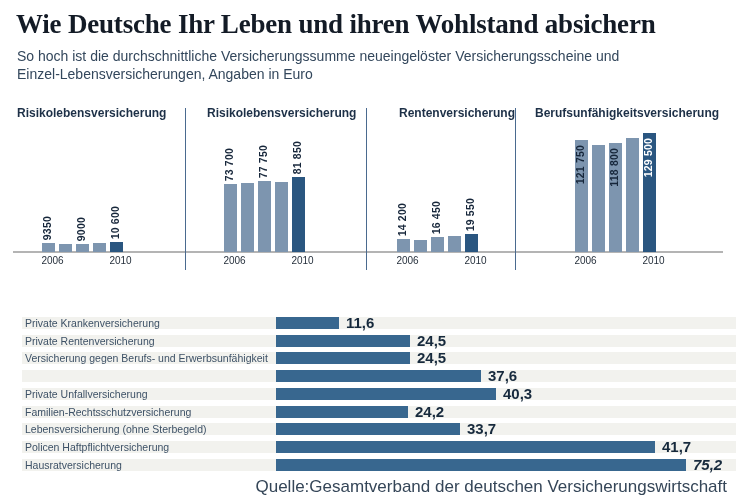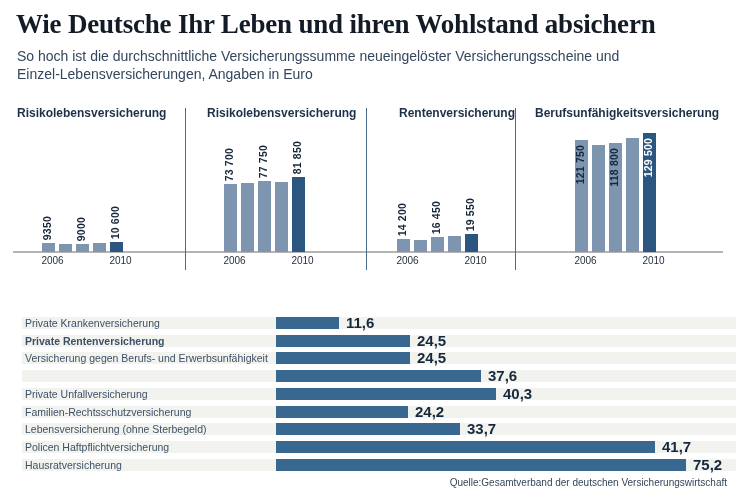--- a/index.html
+++ b/index.html
@@ -35,21 +35,21 @@
     left:25px;top:295px;font-size:12px;font-weight:bold;color:#15202c;white-space:nowrap;
   }
   .row-stripe{position:absolute;}
   .row-label{
     position:absolute;font-size:10.5px;color:#3d5166;white-space:nowrap;
   }
   .row-value{
     position:absolute;font-size:15px;font-weight:bold;color:#16293c;white-space:nowrap;
   }
   #source-line{
-    right:23px;top:477px;font-size:10px;color:#354658;white-space:nowrap;
+    right:23px;top:477px;font-size:17px;color:#354658;white-space:nowrap;
   }
 </style>
 </head>
 <body>
 
 <div id="canvas">
   <div id="main-title" class="abs">Wie Deutsche Ihr Leben und ihren Wohlstand absichern</div>
   <div class="abs subtitle-line" style="top:47px;">So hoch ist die durchschnittliche Versicherungssumme neueingelöster Versicherungsscheine und</div>
   <div class="abs subtitle-line" style="top:65px;">Einzel-Lebensversicherungen, Angaben in Euro</div>
 
@@ -103,21 +103,21 @@
       <div class="year-label" style="left: 585.5px; top: 255px;">2006</div>
       <div class="year-label" style="left: 653.5px; top: 255px;">2010</div>
     </div>
 
   <div id="bottom-chart">
       <div class="row-stripe" style="left: 22px; top: 317px; width: 714px; height: 12px; background: rgb(242, 242, 238);"></div>
       <div class="row-label" style="left: 25px; top: 317px; line-height: 12px;">Private Krankenversicherung</div>
       <div class="bar" style="left: 276px; top: 317px; width: 63px; height: 12px; background: rgb(56, 103, 143);"></div>
       <div class="row-value" style="left: 346px; top: 317px; line-height: 12px;">11,6</div>
       <div class="row-stripe" style="left: 22px; top: 334.7px; width: 714px; height: 12px; background: rgb(242, 242, 238);"></div>
-      <div class="row-label" style="left: 25px; top: 334.7px; line-height: 12px; font-weight: bold;">Private Rentenversicherung</div>
+      <div class="row-label" style="left: 25px; top: 334.7px; line-height: 12px;">Private Rentenversicherung</div>
       <div class="bar" style="left: 276px; top: 334.7px; width: 134px; height: 12px; background: rgb(56, 103, 143);"></div>
       <div class="row-value" style="left: 417px; top: 334.7px; line-height: 12px;">24,5</div>
       <div class="row-stripe" style="left: 22px; top: 352.4px; width: 714px; height: 12px; background: rgb(242, 242, 238);"></div>
       <div class="row-label" style="left: 25px; top: 352.4px; line-height: 12px;">Versicherung gegen Berufs- und Erwerbsunfähigkeit</div>
       <div class="bar" style="left: 276px; top: 352.4px; width: 134px; height: 12px; background: rgb(56, 103, 143);"></div>
       <div class="row-value" style="left: 417px; top: 352.4px; line-height: 12px;">24,5</div>
       <div class="row-stripe" style="left: 22px; top: 370.1px; width: 714px; height: 12px; background: rgb(242, 242, 238);"></div>
       <div class="row-label" style="left: 25px; top: 370.1px; line-height: 12px; margin-top: 35px;">Vollkaskoversicherung</div>
       <div class="bar" style="left: 276px; top: 370.1px; width: 205px; height: 12px; background: rgb(56, 103, 143);"></div>
       <div class="row-value" style="left: 488px; top: 370.1px; line-height: 12px;">37,6</div>
@@ -133,17 +133,17 @@
       <div class="row-label" style="left: 25px; top: 423.2px; line-height: 12px;">Lebensversicherung (ohne Sterbegeld)</div>
       <div class="bar" style="left: 276px; top: 423.2px; width: 184px; height: 12px; background: rgb(56, 103, 143);"></div>
       <div class="row-value" style="left: 467px; top: 423.2px; line-height: 12px;">33,7</div>
       <div class="row-stripe" style="left: 22px; top: 440.9px; width: 714px; height: 12px; background: rgb(242, 242, 238);"></div>
       <div class="row-label" style="left: 25px; top: 440.9px; line-height: 12px;">Policen Haftpflichtversicherung</div>
       <div class="bar" style="left: 276px; top: 440.9px; width: 379px; height: 12px; background: rgb(56, 103, 143);"></div>
       <div class="row-value" style="left: 662px; top: 440.9px; line-height: 12px;">41,7</div>
       <div class="row-stripe" style="left: 22px; top: 458.6px; width: 714px; height: 12px; background: rgb(242, 242, 238);"></div>
       <div class="row-label" style="left: 25px; top: 458.6px; line-height: 12px;">Hausratversicherung</div>
       <div class="bar" style="left: 276px; top: 458.6px; width: 410px; height: 12px; background: rgb(56, 103, 143);"></div>
-      <div class="row-value" style="left: 693px; top: 458.6px; line-height: 12px;">75,2</div>
+      <div class="row-value" style="left: 693px; top: 458.6px; line-height: 12px; font-style: italic;">75,2</div>
     </div>
 
   <div id="source-line" class="abs">Quelle:Gesamtverband der deutschen Versicherungswirtschaft</div>
 </div>
 
 </body></html>

